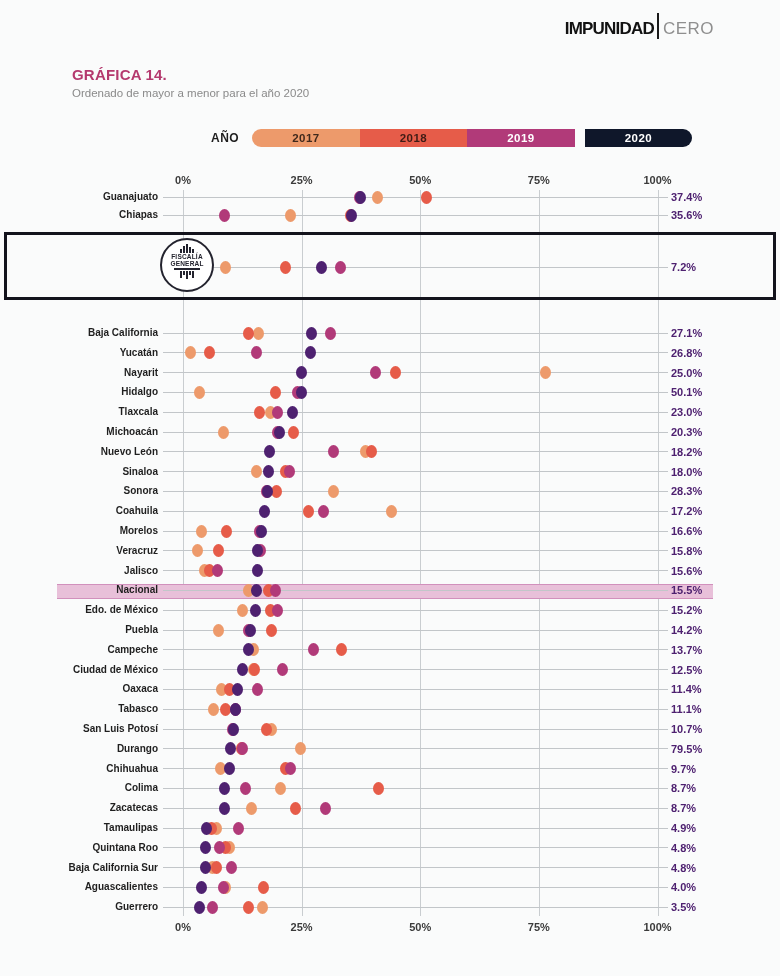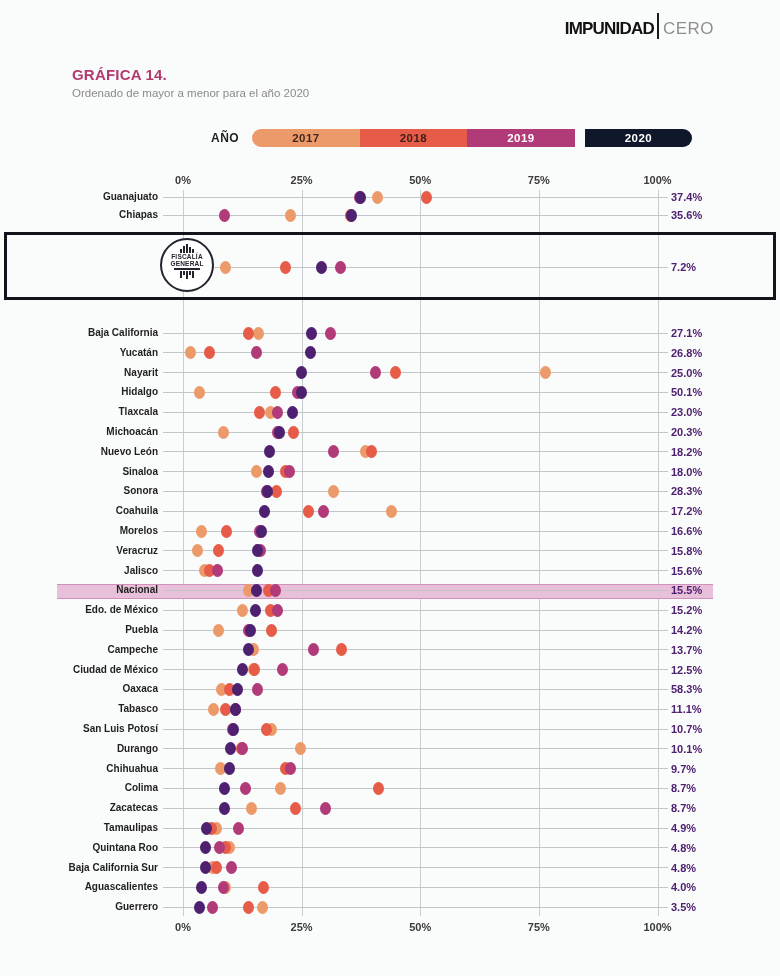--- a/index.html
+++ b/index.html
@@ -283,21 +283,21 @@
       <div class="dot" style="background: rgb(78, 33, 112); left: 236.812px;"></div>
       <div class="row-value">12.5%</div>
     </div>
     <div class="row" style="top: 689.4px;">
       <div class="row-label">Oaxaca</div>
       <div class="row-line"></div>
       <div class="dot" style="background: rgb(237, 154, 107); left: 216.409px;"></div>
       <div class="dot" style="background: rgb(230, 92, 73); left: 224.001px;"></div>
       <div class="dot" style="background: rgb(177, 58, 121); left: 251.996px;"></div>
       <div class="dot" style="background: rgb(78, 33, 112); left: 231.593px;"></div>
-      <div class="row-value">58.3%</div>
+      <div class="row-value">11.4%</div>
     </div>
     <div class="row" style="top: 709.2px;">
       <div class="row-label">Tabasco</div>
       <div class="row-line"></div>
       <div class="dot" style="background: rgb(237, 154, 107); left: 207.868px;"></div>
       <div class="dot" style="background: rgb(230, 92, 73); left: 219.731px;"></div>
       <div class="dot" style="background: rgb(177, 58, 121); left: 229.695px;"></div>
       <div class="dot" style="background: rgb(78, 33, 112); left: 230.169px;"></div>
       <div class="row-value">11.1%</div>
     </div>
@@ -310,21 +310,21 @@
       <div class="dot" style="background: rgb(78, 33, 112); left: 228.272px;"></div>
       <div class="row-value">10.7%</div>
     </div>
     <div class="row" style="top: 748.8px;">
       <div class="row-label">Durango</div>
       <div class="row-line"></div>
       <div class="dot" style="background: rgb(237, 154, 107); left: 294.702px;"></div>
       <div class="dot" style="background: rgb(230, 92, 73); left: 236.338px;"></div>
       <div class="dot" style="background: rgb(177, 58, 121); left: 237.287px;"></div>
       <div class="dot" style="background: rgb(78, 33, 112); left: 225.424px;"></div>
-      <div class="row-value">10.1%</div>
+      <div class="row-value">79.5%</div>
     </div>
     <div class="row" style="top: 768.6px;">
       <div class="row-label">Chihuahua</div>
       <div class="row-line"></div>
       <div class="dot" style="background: rgb(237, 154, 107); left: 215.46px;"></div>
       <div class="dot" style="background: rgb(230, 92, 73); left: 279.517px;"></div>
       <div class="dot" style="background: rgb(177, 58, 121); left: 284.737px;"></div>
       <div class="dot" style="background: rgb(78, 33, 112); left: 223.526px;"></div>
       <div class="row-value">9.7%</div>
     </div>

